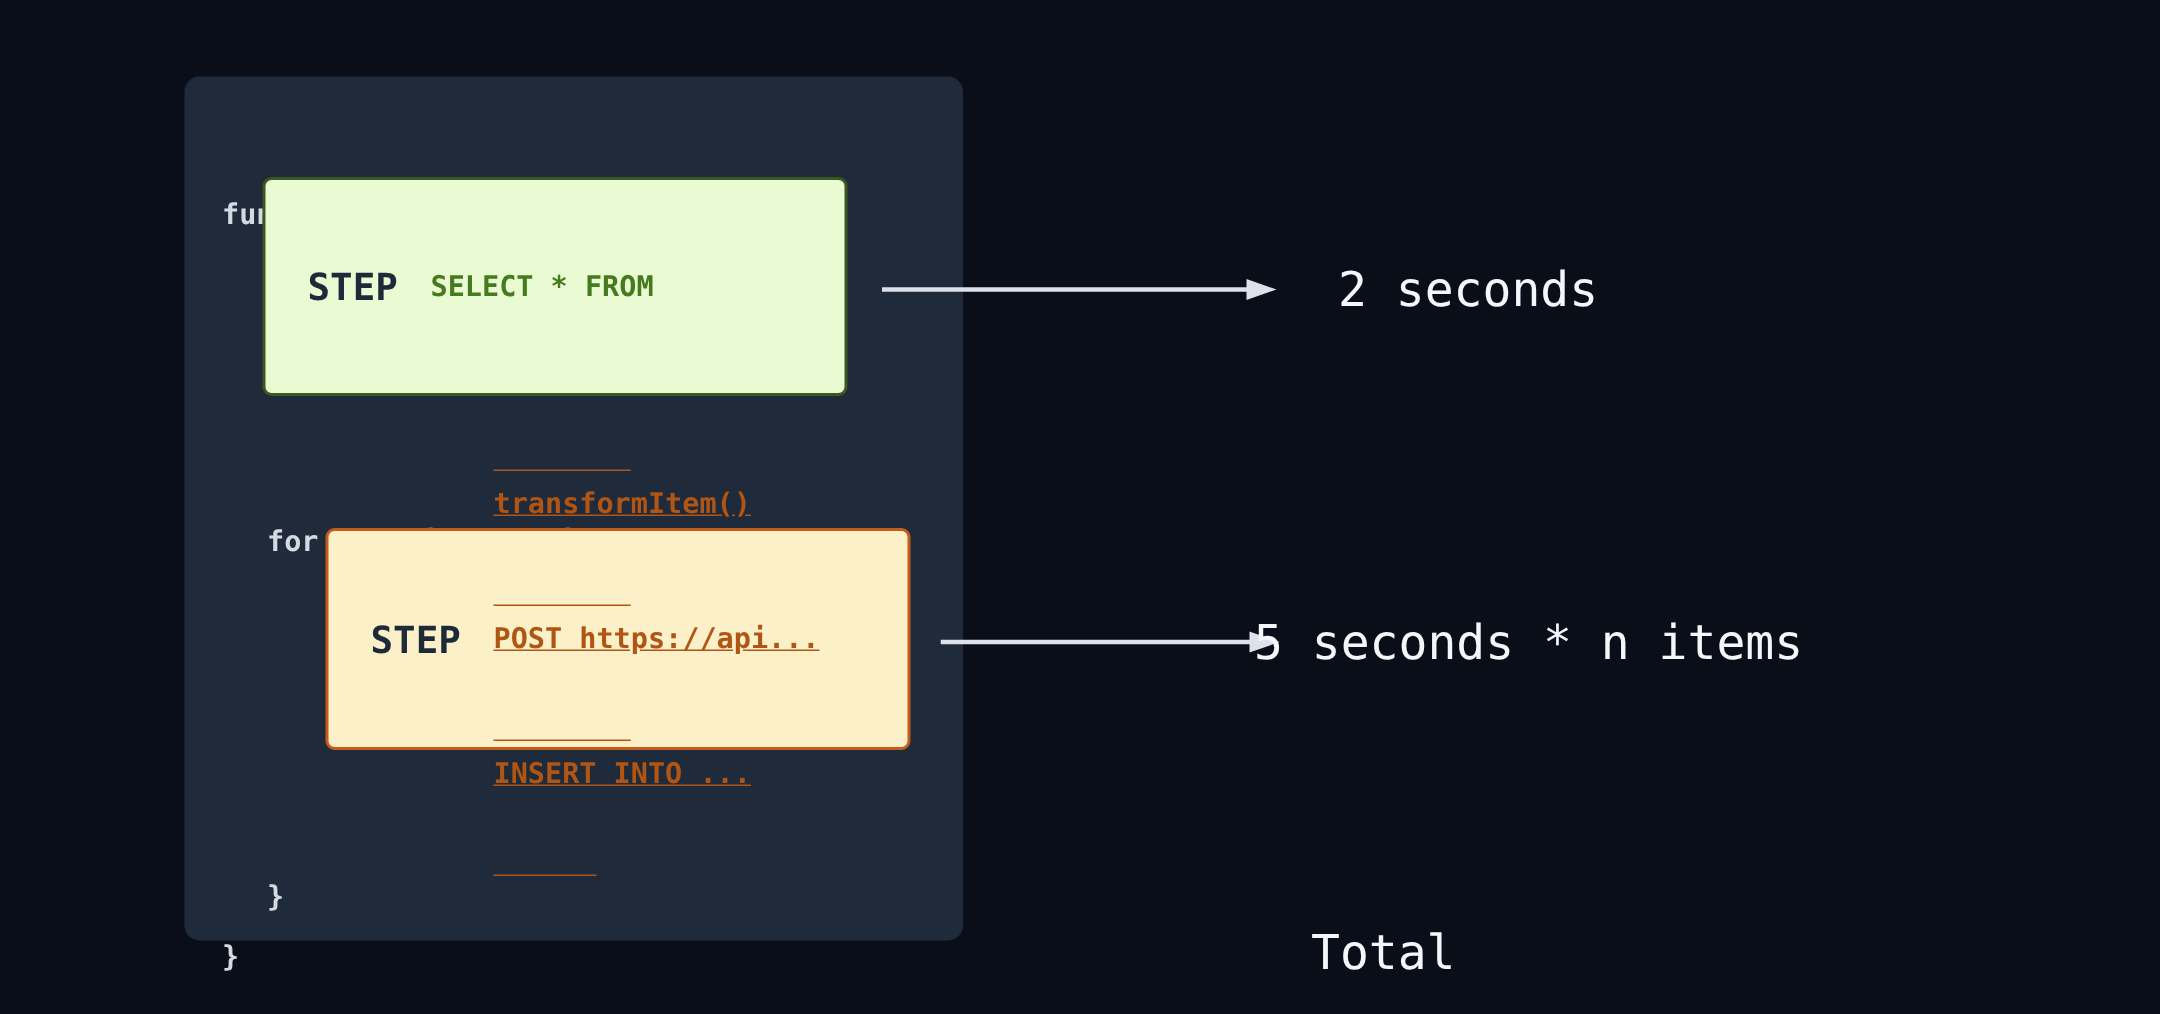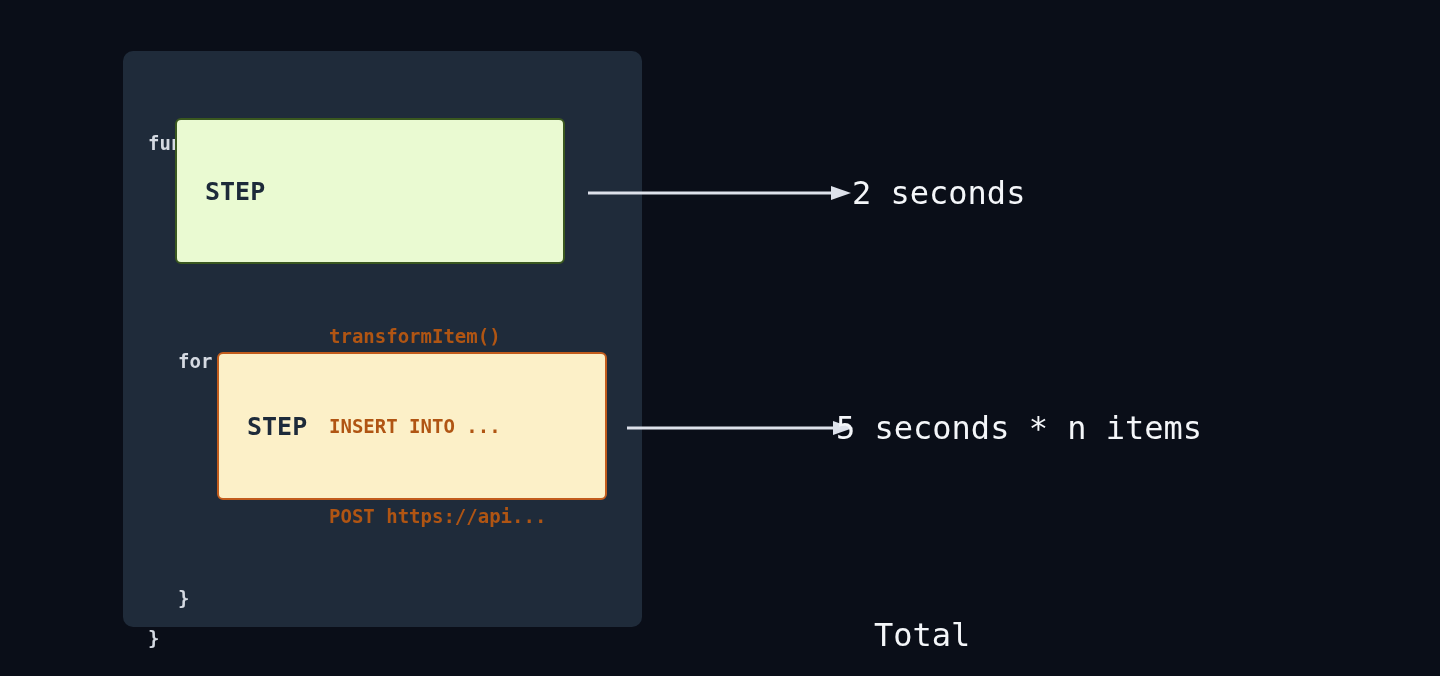--- a/index.html
+++ b/index.html
@@ -66,39 +66,39 @@
     color: var(--step-label-text, #1d2a3a);
   }
   .step-code {
     margin-left: 34px;
     font-weight: 700;
     font-size: 19px;
     line-height: 30px;
     white-space: pre;
   }
   .step-box-extract  .step-code { color: var(--step1-text, #467a1e); }
-  .step-box-transform .step-code { color: var(--step2-text, #b05513); }
+  .step-box-transform .step-code { color: var(--step2-text, #b05513); text-decoration: underline; }
 
   .arrow {
     position: absolute;
     color: var(--arrow, #dde1ea);
     display: block;
   }
   .arrow-1 { left: 588px; top: 185px; }
   .arrow-2 { left: 627px; top: 420px; }
 
   .annotation {
     position: absolute;
     font-size: 32px;
     line-height: 40px;
     font-weight: 400;
     color: var(--annotation-text, #f4f6f9);
     white-space: pre;
   }
-  .annotation-1 { left: 852px; top: 173px; }
+  .annotation-1 { left: 892px; top: 173px; }
   .annotation-2 { left: 836px; top: 408px; }
 
   .total-block {
     position: absolute;
     left: 874px;
     top: 533px;
     font-size: 32px;
     line-height: 41px;
     font-weight: 400;
     color: var(--annotation-text, #f4f6f9);
@@ -110,31 +110,32 @@
 
 <div class="canvas">
 
   <div class="code-panel">
 
     <div class="code-line line-function-open">function () {</div>
 
     <div class="step-box step-box-extract">
       <span class="step-label">STEP</span>
       <div class="step-code">
+        <div class="step-code-line">SELECT * FROM</div>
       </div>
     </div>
 
     <div class="code-line line-for-open">for (let item of items) {</div>
 
     <div class="step-box step-box-transform">
       <span class="step-label">STEP</span>
       <div class="step-code">
         <div class="step-code-line">transformItem()</div>
+        <div class="step-code-line">POST https://api...</div>
         <div class="step-code-line">INSERT INTO ...</div>
-        <div class="step-code-line">POST https://api...</div>
       </div>
     </div>
 
     <div class="code-line line-for-close">}</div>
 
     <div class="code-line line-function-close">}</div>
 
   </div>
 
   <svg class="arrow arrow-1" width="264" height="16" viewBox="0 0 264 16" aria-hidden="true">

